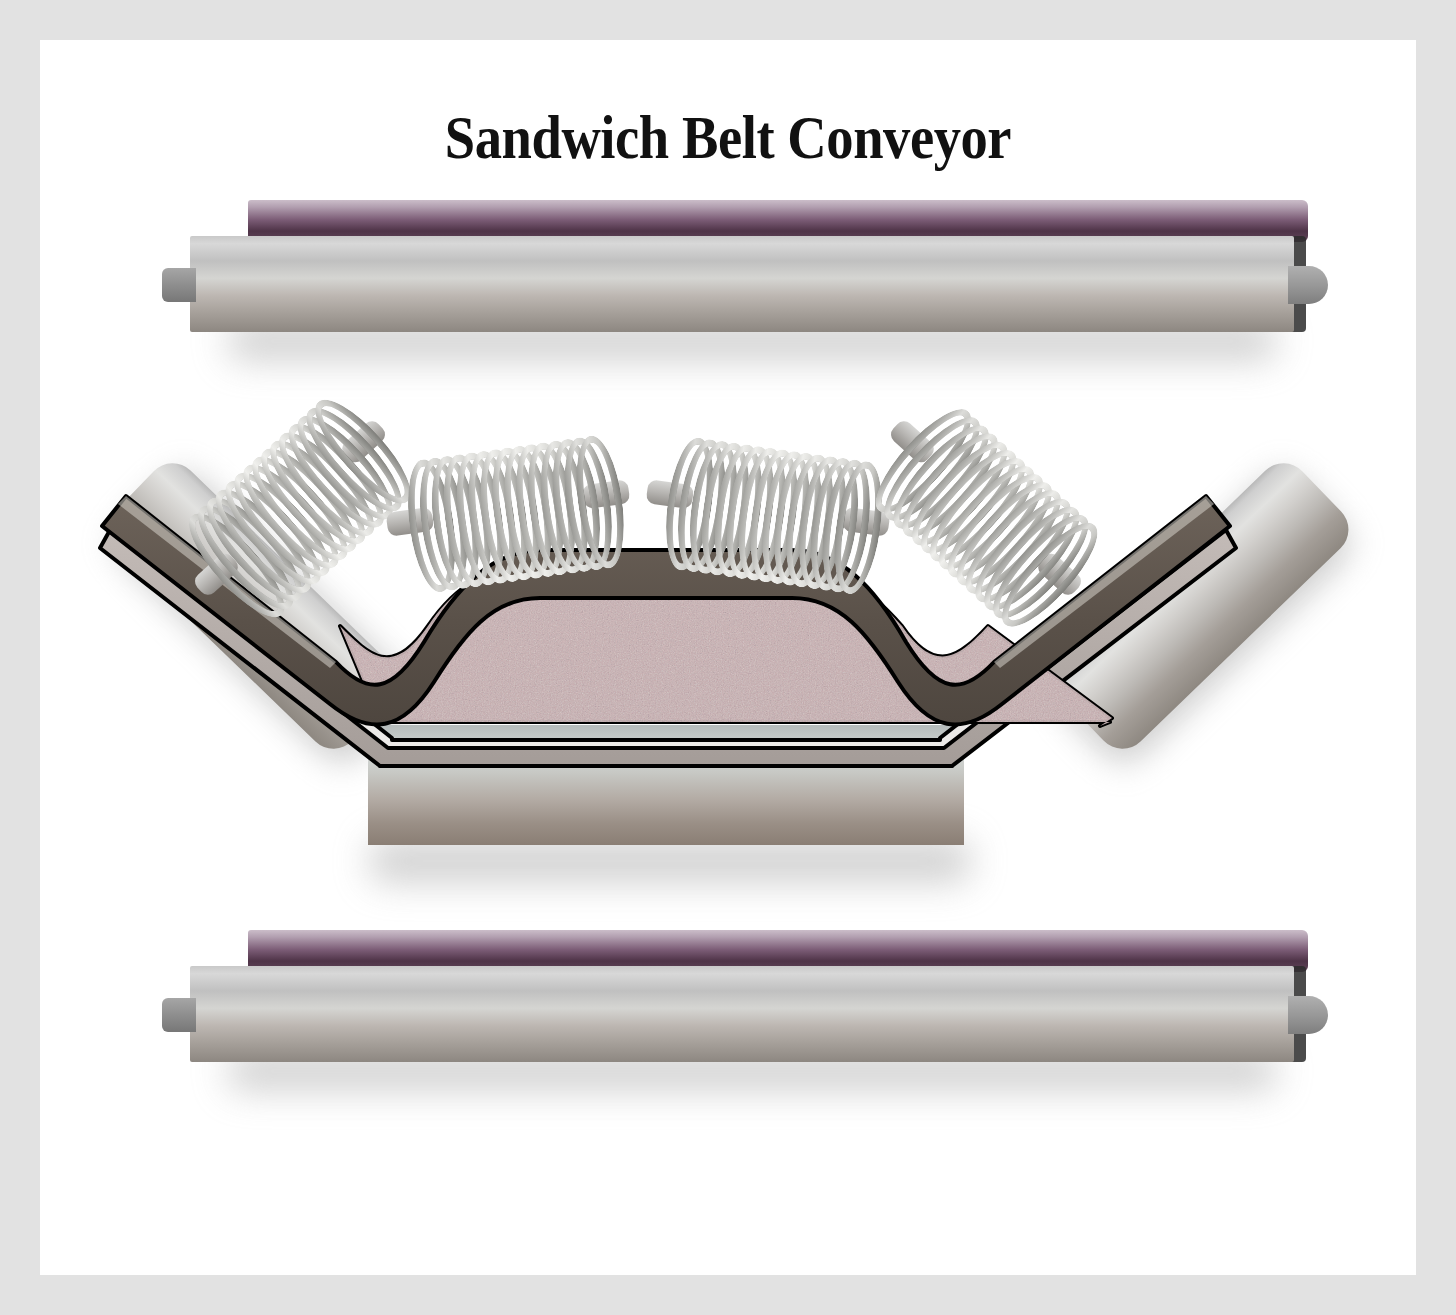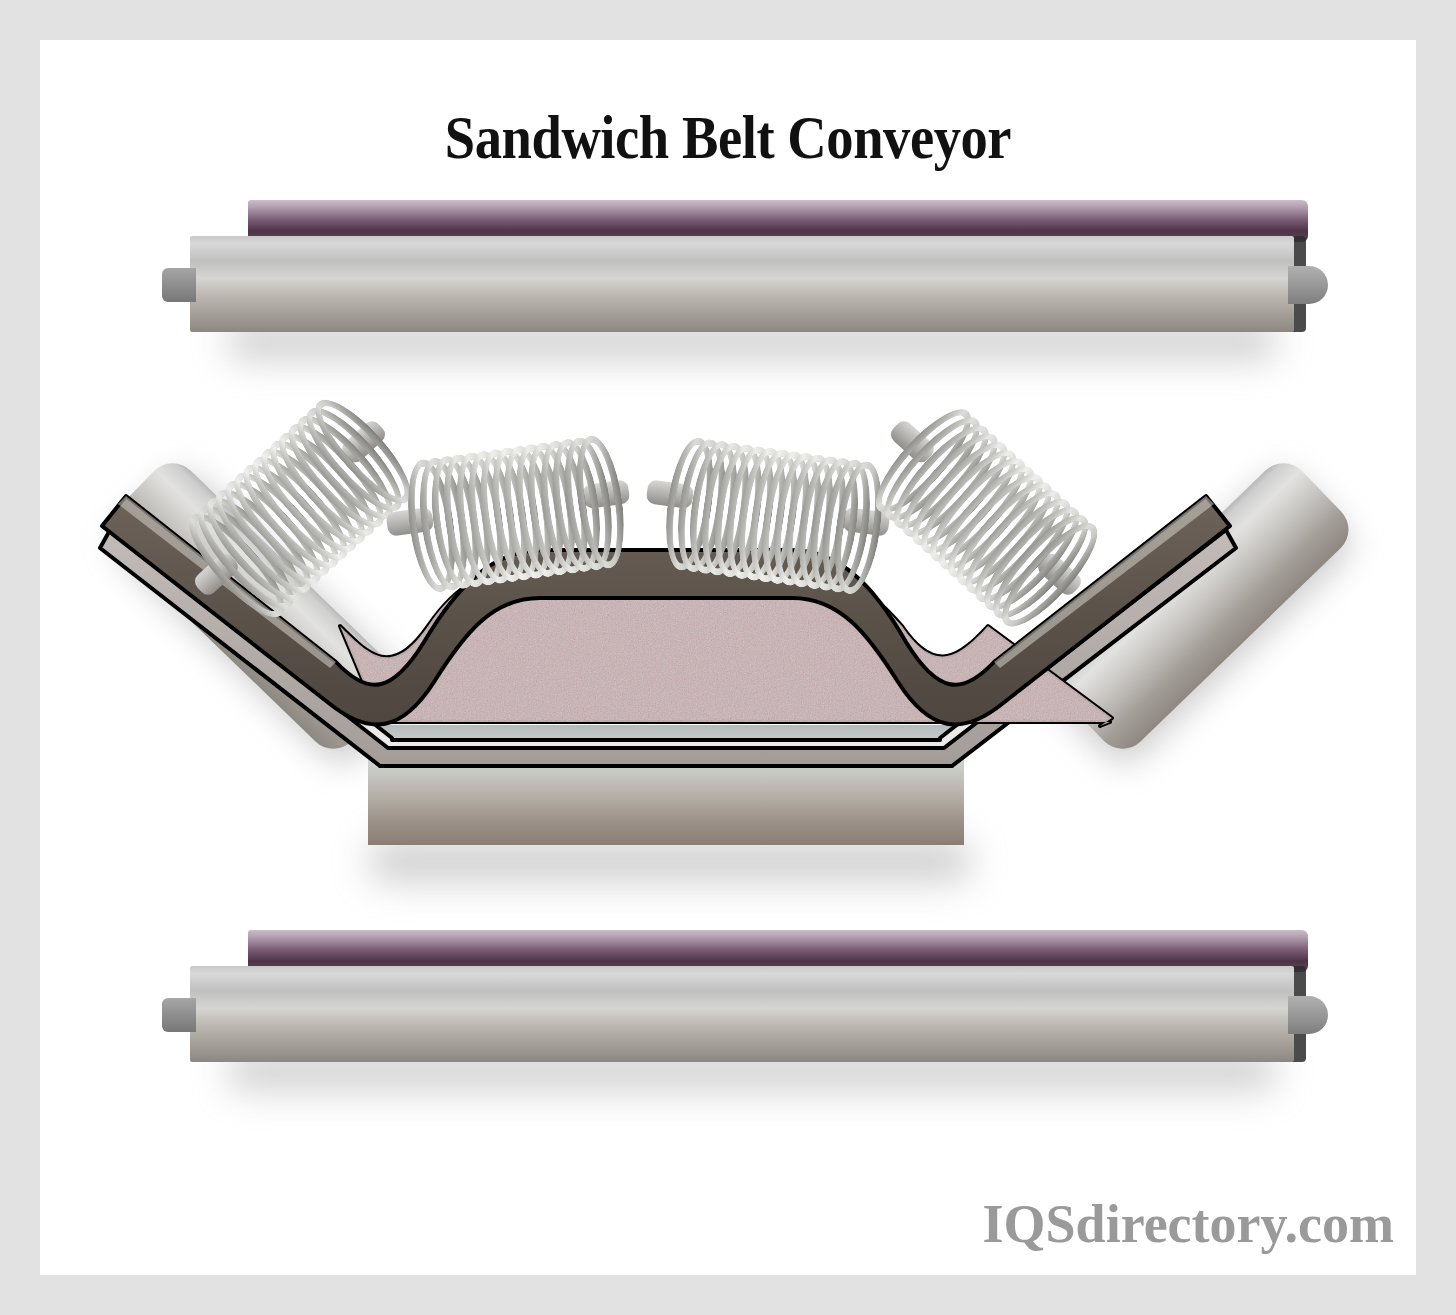--- a/index.html
+++ b/index.html
@@ -348,16 +348,15 @@
 
     <div class="roller-assy" style="left:150px;top:890px;width:1120px;height:150px;">
       <div class="shadow" style="left:38px;top:122px;width:1048px;height:38px;"></div>
       <div class="belt-strip" style="left:58px;top:0px;width:1060px;height:42px;"></div>
       <div class="drum-edge" style="left:1090px;top:36px;width:26px;height:96px;"></div>
       <div class="drum" style="left:0px;top:36px;width:1104px;height:96px;"></div>
       <div class="shaft left" style="left:-28px;top:68px;width:34px;height:34px;"></div>
       <div class="shaft right" style="left:1098px;top:66px;width:40px;height:38px;"></div>
     </div>
 
-    <div id="watermark">IQSdirectory.com</div>
 
   </div>
 </div>
 
 </body></html>

